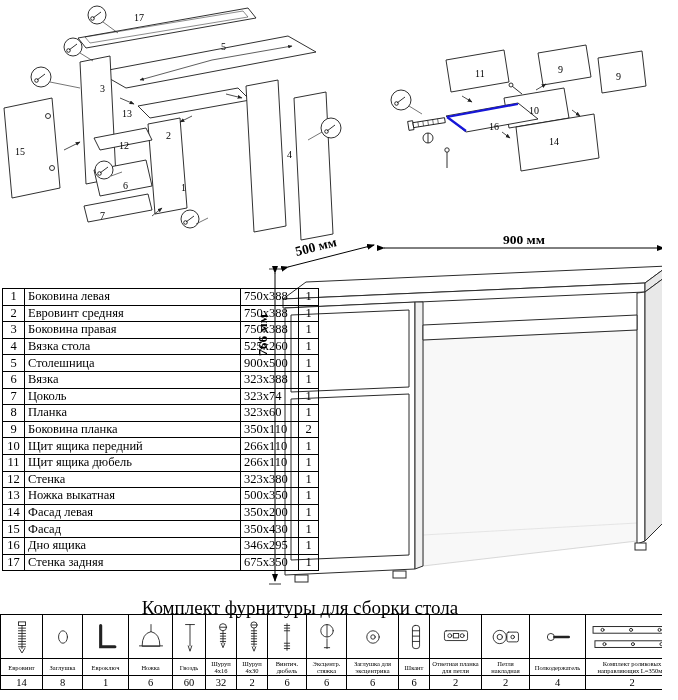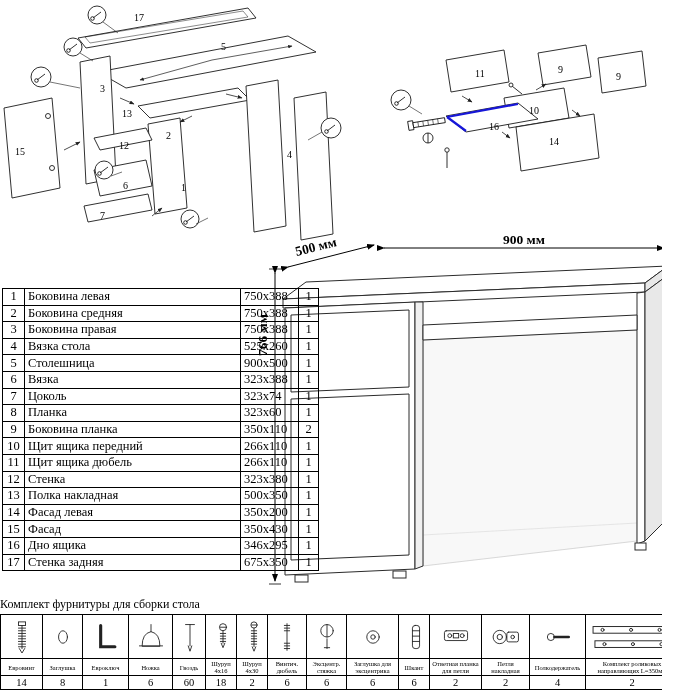--- a/index.html
+++ b/index.html
@@ -6,21 +6,21 @@
   html,body{background:#fff}
   body{width:678px;height:700px;font-family:"Liberation Serif",serif;color:#000}
   .page{position:relative;width:662px;height:700px;background:#fff;overflow:hidden}
   svg{font-family:"Liberation Serif",serif}
   .exploded{position:absolute;left:0;top:0}
   .desk-view{position:absolute;left:255px;top:235px}
   .parts-table{position:absolute;left:2px;top:288px;width:316px;border-collapse:collapse;table-layout:fixed;font-size:12.5px}
   .parts-table td{border:1px solid #000;height:16.6px;line-height:1.05;padding:0 3px;white-space:nowrap;overflow:hidden;vertical-align:middle}
   .col-num{text-align:center;padding:0 1px}
   .col-qty{text-align:center;padding:0 1px}
-  .hw-title{position:absolute;left:0;top:597px;width:600px;font-size:12px}
+  .hw-title{position:absolute;left:0;top:597px;width:600px;text-align:center;font-size:19px}
   .hw-table{position:absolute;left:0;top:614px;width:678px;border-collapse:collapse;table-layout:fixed}
   .hw-table td{border:1px solid #000;text-align:center;vertical-align:middle;overflow:hidden}
   .hw-icon-cell{height:44px;padding:1px}
   .hw-icon-cell svg{display:block;margin:0 auto}
   .hw-name-cell{font-size:6.5px;line-height:1.1;height:15px;padding:1px 1px;word-wrap:break-word;white-space:normal}
   .hw-qty-cell{font-size:10.5px;height:14px}
   .hw-table col:nth-child(1){width:42px}.hw-table col:nth-child(2){width:40px}
   .hw-table col:nth-child(3){width:46px}.hw-table col:nth-child(4){width:44px}
   .hw-table col:nth-child(5){width:33px}.hw-table col:nth-child(6){width:31px}
   .hw-table col:nth-child(7){width:31px}.hw-table col:nth-child(8){width:39px}
@@ -197,21 +197,21 @@
       </colgroup>
     <tbody>
         <tr>
           <td class="col-num">1</td>
           <td class="col-name">Боковина левая</td>
           <td class="col-size">750x388</td>
           <td class="col-qty">1</td>
         </tr>
         <tr>
           <td class="col-num">2</td>
-          <td class="col-name">Боковина средняя</td>
+          <td class="col-name">Евровинт средняя</td>
           <td class="col-size">750x388</td>
           <td class="col-qty">1</td>
         </tr>
         <tr>
           <td class="col-num">3</td>
           <td class="col-name">Боковина правая</td>
           <td class="col-size">750x388</td>
           <td class="col-qty">1</td>
         </tr>
         <tr>
@@ -263,21 +263,21 @@
           <td class="col-qty">1</td>
         </tr>
         <tr>
           <td class="col-num">12</td>
           <td class="col-name">Стенка</td>
           <td class="col-size">323x380</td>
           <td class="col-qty">1</td>
         </tr>
         <tr>
           <td class="col-num">13</td>
-          <td class="col-name">Полка накладная</td>
+          <td class="col-name">Ножка выкатная</td>
           <td class="col-size">500x350</td>
           <td class="col-qty">1</td>
         </tr>
         <tr>
           <td class="col-num">14</td>
           <td class="col-name">Фасад левая</td>
           <td class="col-size">350x200</td>
           <td class="col-qty">1</td>
         </tr>
         <tr>
@@ -481,21 +481,21 @@
           <td class="hw-name-cell">Петля накладная</td>
           <td class="hw-name-cell">Полкодержатель</td>
           <td class="hw-name-cell">Комплект роликовых направляющих L=350мм</td>
         </tr>
       <tr>
           <td class="hw-qty-cell">14</td>
           <td class="hw-qty-cell">8</td>
           <td class="hw-qty-cell">1</td>
           <td class="hw-qty-cell">6</td>
           <td class="hw-qty-cell">60</td>
-          <td class="hw-qty-cell">18</td>
+          <td class="hw-qty-cell">32</td>
           <td class="hw-qty-cell">2</td>
           <td class="hw-qty-cell">6</td>
           <td class="hw-qty-cell">6</td>
           <td class="hw-qty-cell">6</td>
           <td class="hw-qty-cell">6</td>
           <td class="hw-qty-cell">2</td>
           <td class="hw-qty-cell">2</td>
           <td class="hw-qty-cell">4</td>
           <td class="hw-qty-cell">2</td>
         </tr>

